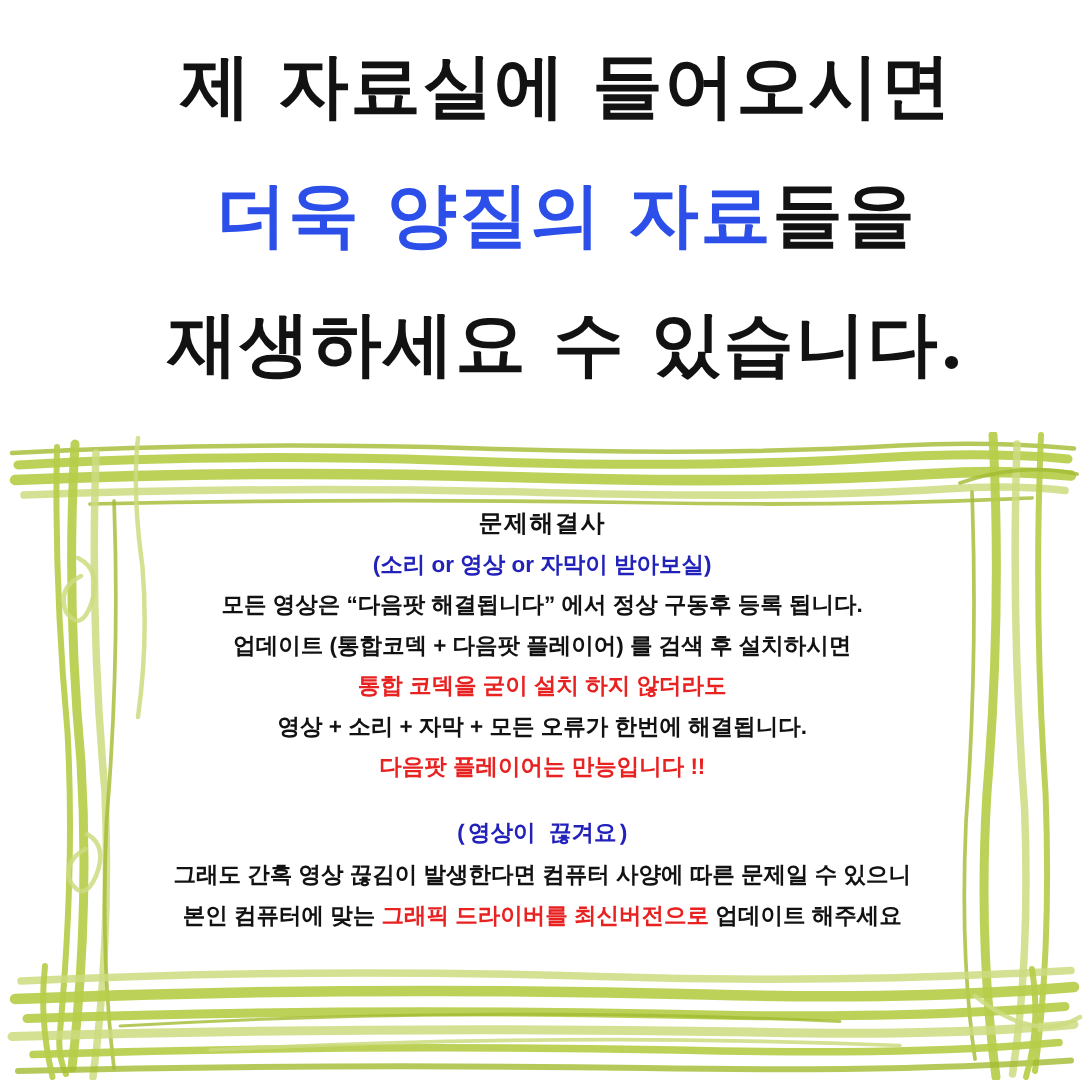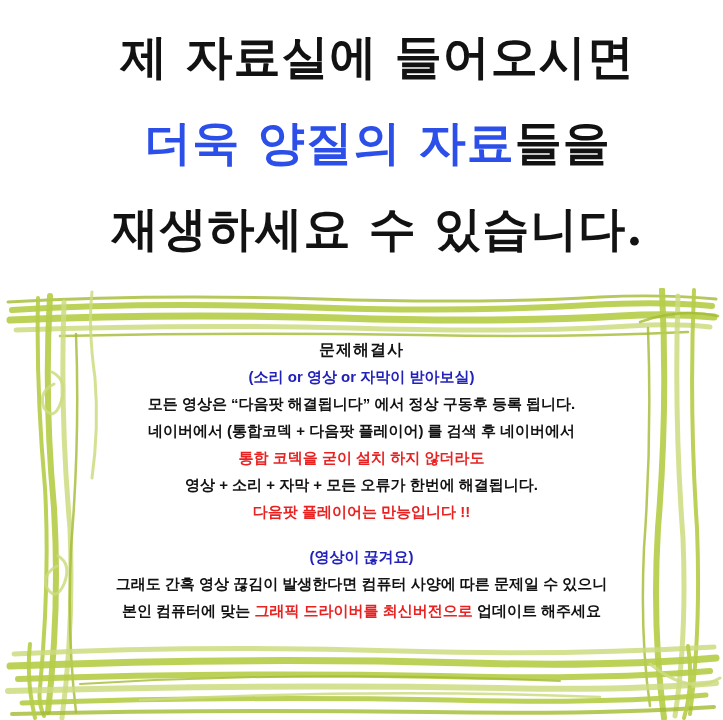--- a/index.html
+++ b/index.html
@@ -56,21 +56,21 @@
     color: var(--ink, #111);
   }
   .box .title {
     font-size: 16px;
     line-height: 26px;
     letter-spacing: 1px;
   }
   .box .line { line-height: 27px; }
   .box .blueline { color: var(--box-blue, #2222bb); }
   .box .redline, .box .red { color: var(--warning-red, #e82121); }
-  .box .section2-gap { margin-top: 18px; }
+  .box .section2-gap { margin-top: 18px; font-family: Liberation Mono, monospace; }
 </style>
 </head>
 <body>
 
 <div class="stage">
 
   <div class="hand l1">제 자료실에 들어오시면</div>
   <div class="hand l2"><span class="hl">더욱 양질의 자료</span><span>들을</span></div>
   <div class="hand l3">재생하세요 수 있습니다.</div>
 
@@ -111,21 +111,21 @@
       <path class="g1" stroke-width="4" d="M688 358 Q694 396 684 430"></path>
       <path class="g2" stroke-width="3" d="M650 376 Q690 408 720 390"></path>
     </g>
   </svg>
 
   <div class="box">
     <div class="title">문제해결사</div>
 
     <div class="line blueline">(소리 or 영상 or 자막이 받아보실)</div>
     <div class="line">모든 영상은 “다음팟 해결됩니다” 에서 정상 구동후 등록 됩니다.</div>
-    <div class="line">네이버에서 (통합코덱 + 다음팟 플레이어) 를 검색 후 네이버에서</div>
+    <div class="line">업데이트 (통합코덱 + 다음팟 플레이어) 를 검색 후 설치하시면</div>
     <div class="line redline">통합 코덱을 굳이 설치 하지 않더라도</div>
     <div class="line">영상 + 소리 + 자막 + 모든 오류가 한번에 해결됩니다.</div>
     <div class="line redline">다음팟 플레이어는 만능입니다 !!</div>
 
     <div class="line blueline section2-gap">(영상이 끊겨요)</div>
     <div class="line">그래도 간혹 영상 끊김이 발생한다면 컴퓨터 사양에 따른 문제일 수 있으니</div>
     <div class="line"><span>본인 컴퓨터에 맞는 </span><span class="red">그래픽 드라이버를 최신버전으로</span><span> 업데이트 해주세요</span></div>
   </div>
 
 </div>

